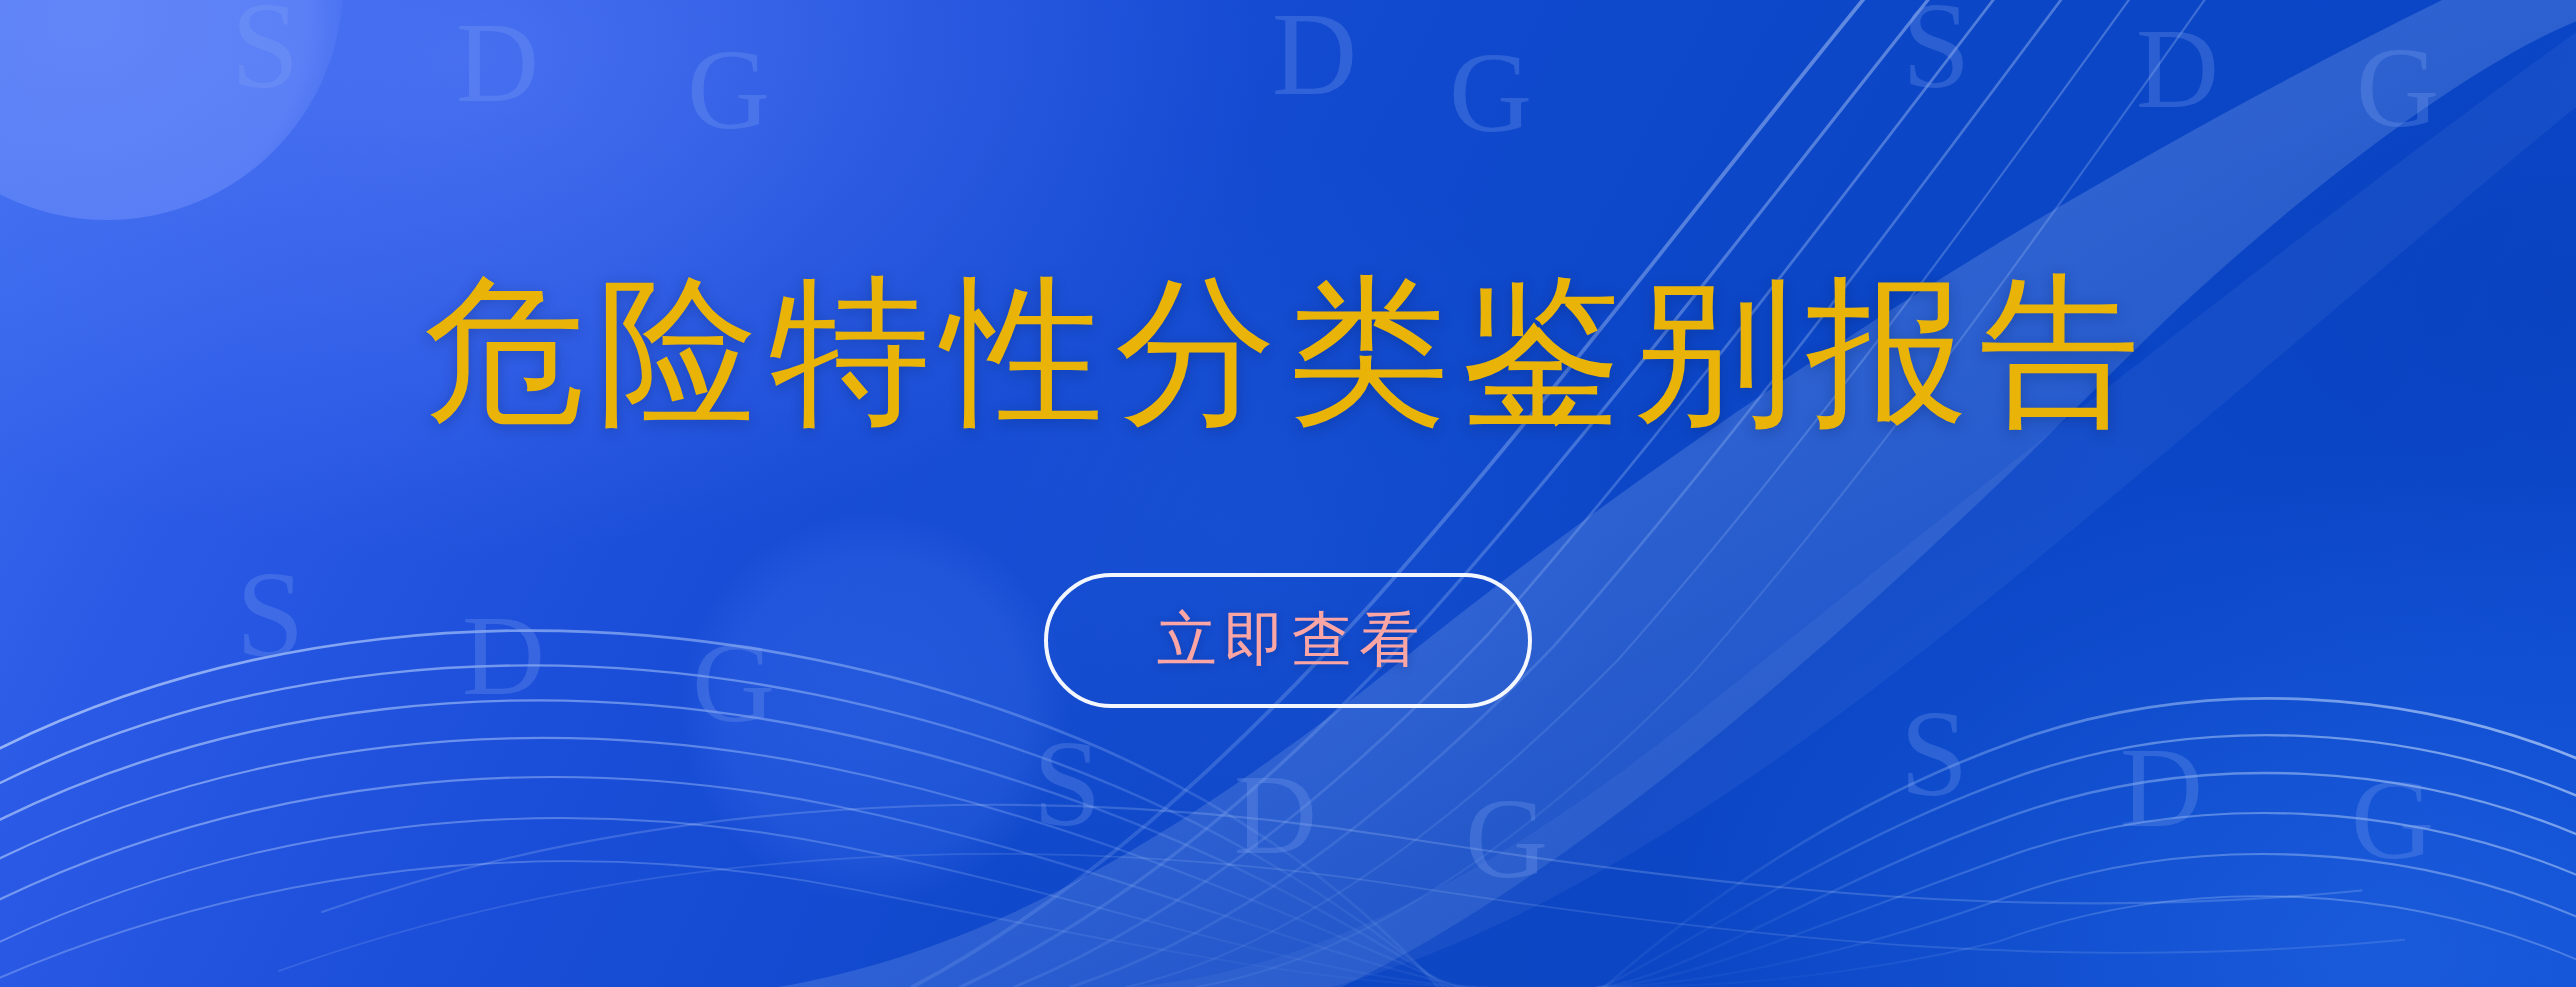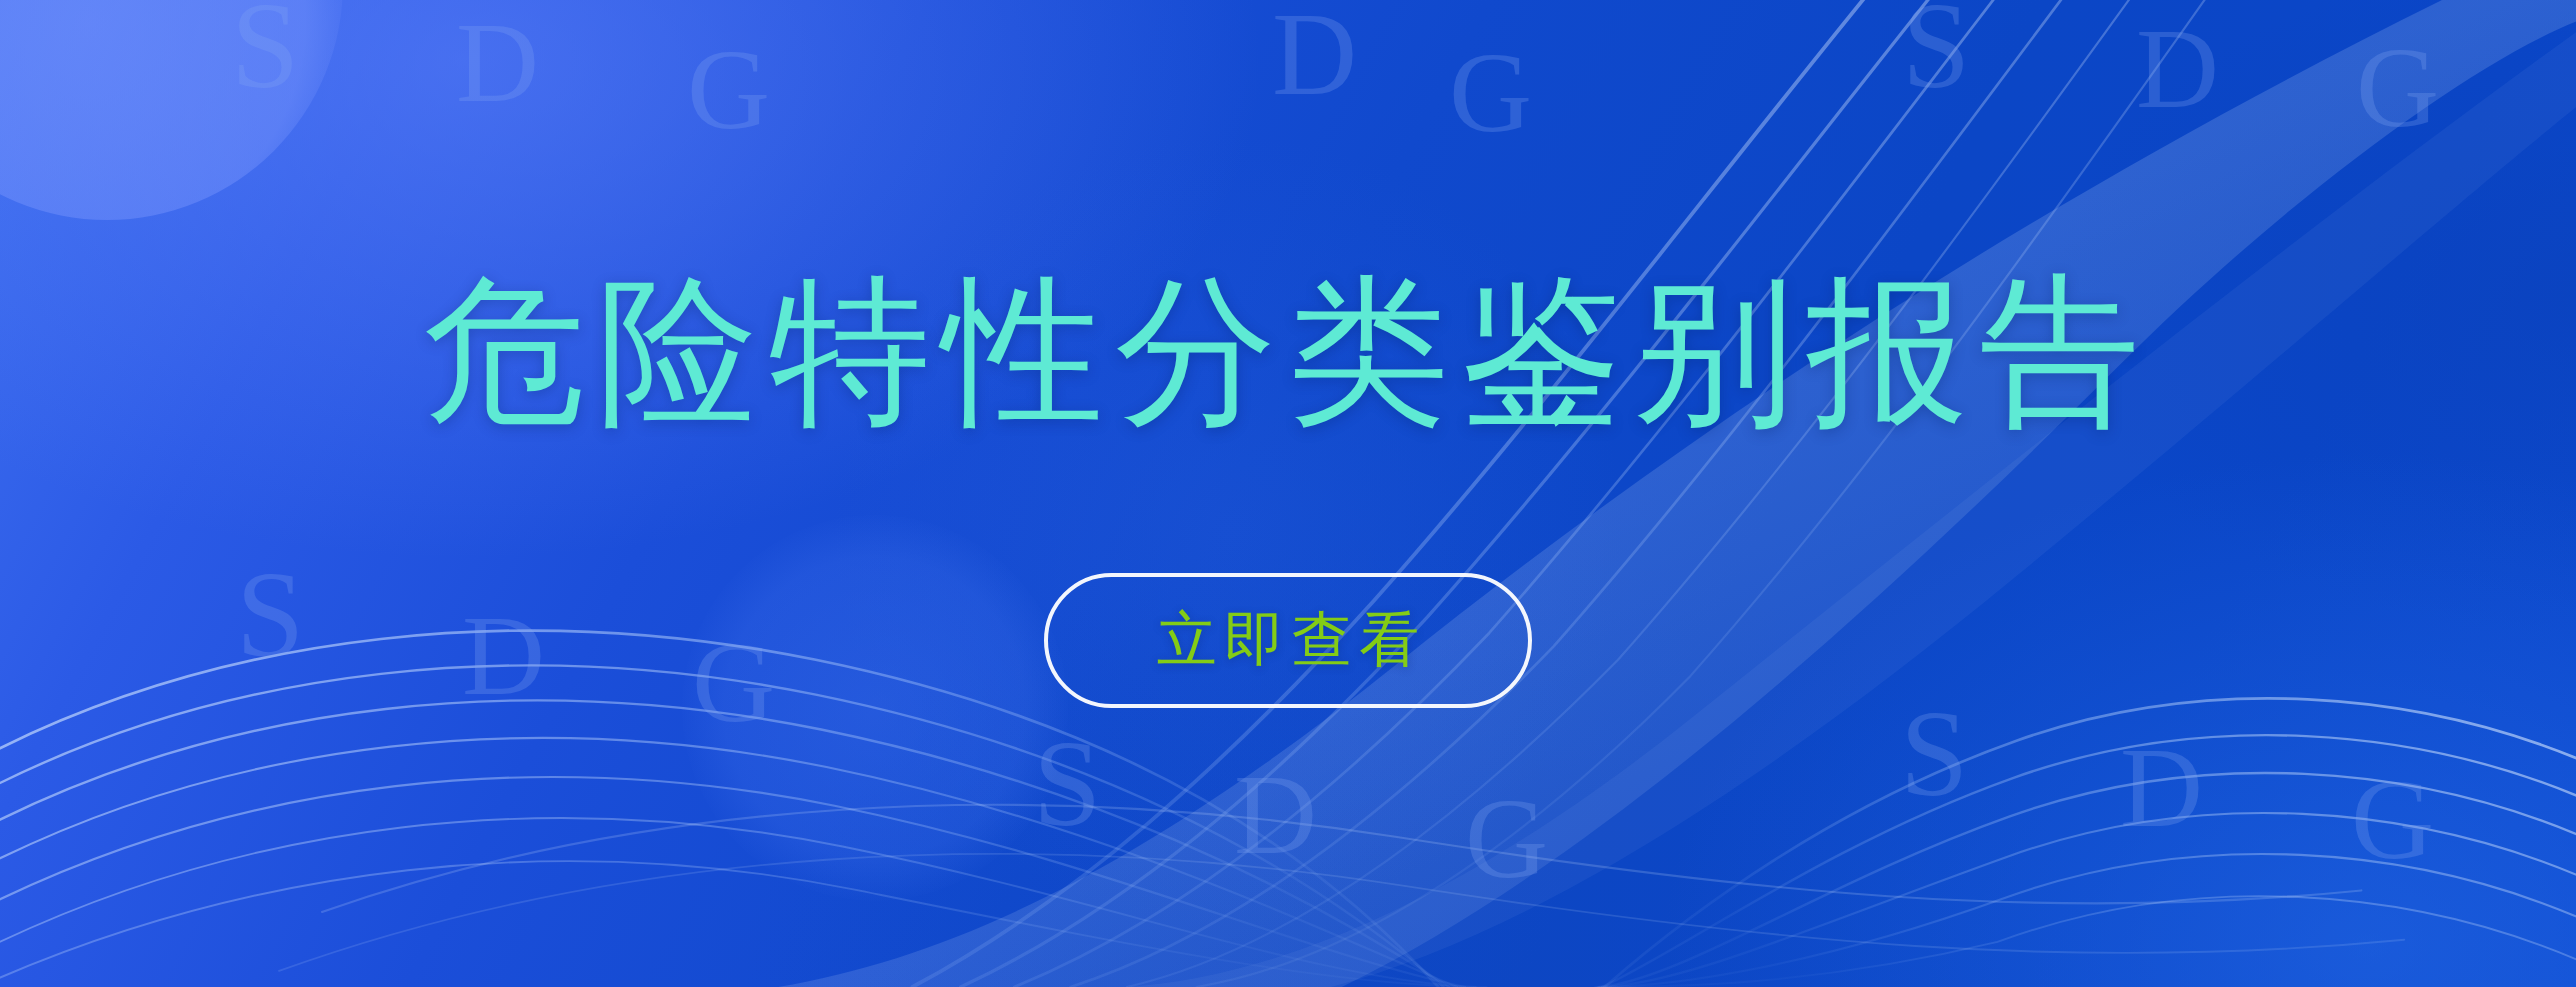--- a/index.html
+++ b/index.html
@@ -56,42 +56,42 @@
     color:#86a9f4;
     opacity:.26;
     line-height:1;
     user-select:none;
   }
   
   .title{
     position:absolute;
     left:0;right:0;top:257px;
     text-align:center;
-    color:#5eead4;
+    color:#eab308;
     font-size:161px;
     letter-spacing:11.8px;
     line-height:1.18;
     font-weight:500;
     white-space:nowrap;
     text-shadow:0 3.2px 14px rgba(4,30,95,.30);
     font-family:"Liberation Sans","DejaVu Sans",sans-serif;
   }
   
   .cta-wrap{
     position:absolute;
     left:0;right:0;top:573px;
     display:flex;justify-content:center;
   }
   .cta{
     box-sizing:border-box;
     width:488px;height:135px;
     border:4.8px solid rgba(255,255,255,.95);
     border-radius:68px;
     background:transparent;
-    color:#84cc16;
+    color:#fca5a5;
     font-size:60px;
     letter-spacing:7.5px;
     font-weight:500;
     display:flex;align-items:center;justify-content:center;
     text-shadow:0 2.1px 8.6px rgba(4,30,95,.30);
     cursor:pointer;
     font-family:"Liberation Sans","DejaVu Sans",sans-serif;
     padding-left:7.5px;
   }
 </style>

